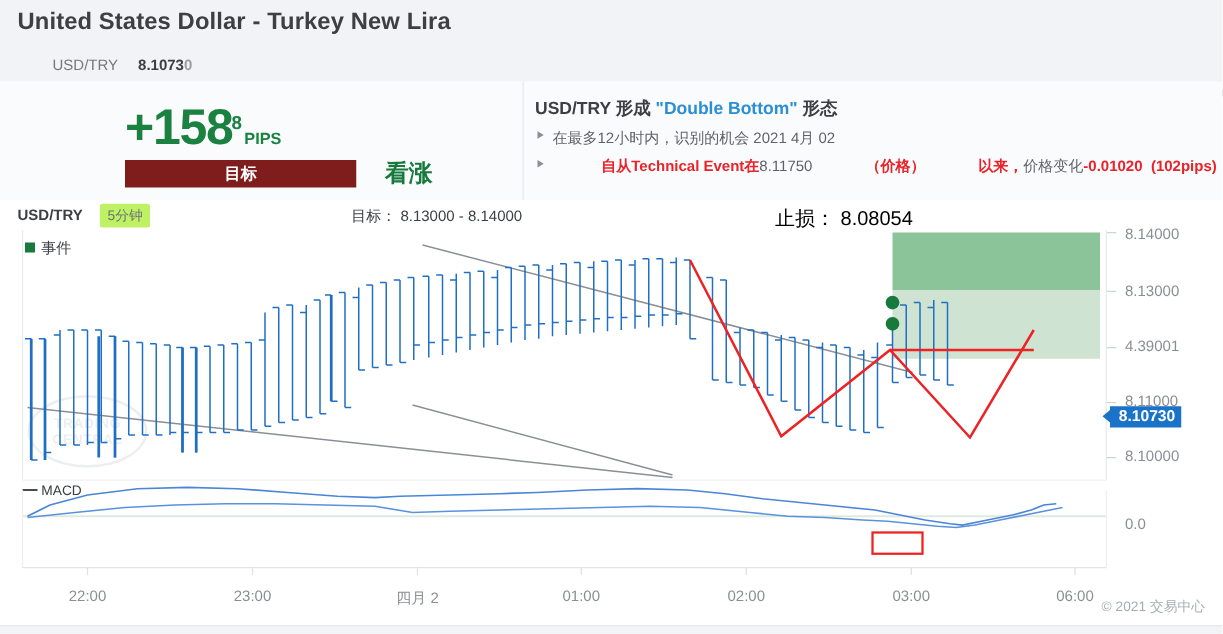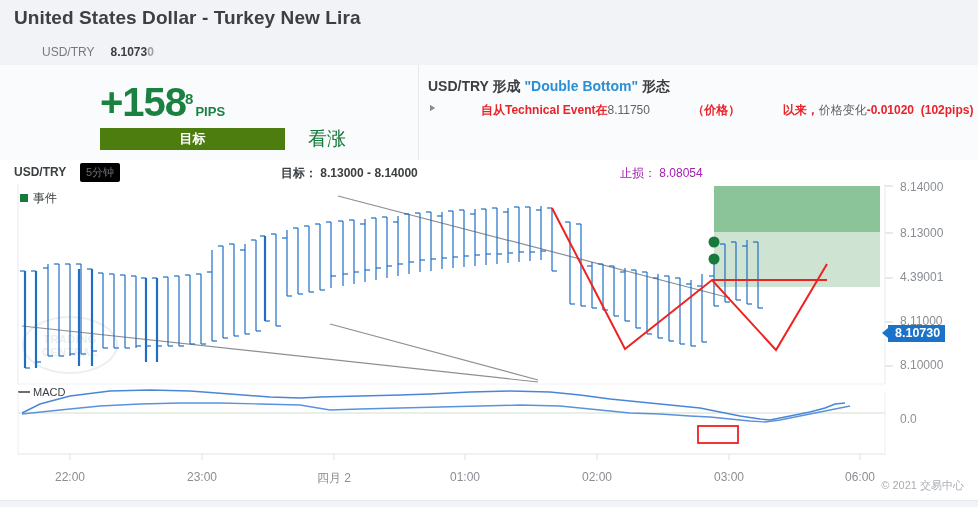--- a/index.html
+++ b/index.html
@@ -60,28 +60,28 @@
     font-size:15px;font-weight:700;
     vertical-align:super;
     position:relative;top:-6px;left:-1px;
   }
   .pips-unit{
     font-size:13px;font-weight:700;margin-left:1px;
   }
   .target-chip{
     position:absolute;left:0px;top:48px;
     width:185px;height:22px;
-    background:#4d7c0f;
+    background:#7f1d1d;
     color:#ffffff;
     font-size:13px;font-weight:700;
     text-align:center;line-height:22px;font-family:Liberation Serif, serif;
   }
   .bullish{
     position:absolute;left:208px;top:46px;
-    font-size:19px;font-weight:400;color:#17793c;
+    font-size:19px;font-weight:700;color:#17793c;
   }
 
   
   .ev{position:absolute;left:428px;top:78px;width:545px;}
   .ev-head{
     font-size:14px;font-weight:700;color:#3c4043;white-space:nowrap;
   }
   .ev-head .blue{color:#2a8fd4;}
   .ev-row{
     margin-top:6px;font-size:12px;color:#5f6368;white-space:nowrap;
@@ -96,25 +96,25 @@
   }
   .ev-row .red{color:#e8232a;font-weight:700;margin-left:39px;}
   .ev-row .redn{color:#e8232a;font-weight:bold;}
   .ev-row .gray{color:#5f6368;}
 
   
   .chart-top{position:absolute;left:0;top:160px;width:978px;height:28px;}
   .ci-pair{position:absolute;left:14px;top:5px;font-size:12px;font-weight:700;color:#3c4043;}
   .ci-tf{
     position:absolute;left:80px;top:3px;
-    background:#000000;color:#6b7075;
+    background:#bef264;color:#6b7075;
     font-size:11px;padding:2px 6px;border-radius:2px;
   }
-  .ci-target{position:absolute;left:281px;top:5px;font-size:12px;color:#3c4043;font-weight:bold;}
-  .ci-stop{position:absolute;left:620px;top:5px;font-size:12px;color:#a21caf;}
+  .ci-target{position:absolute;left:281px;top:5px;font-size:12px;color:#3c4043;}
+  .ci-stop{position:absolute;left:620px;top:5px;font-size:16px;color:#000000;}
   .legend{position:absolute;left:20px;top:190px;font-size:12px;color:#3c4043;}
   .legend .sq{
     display:inline-block;width:8px;height:8px;background:#17793c;
     margin-right:5px;position:relative;top:0px;
   }
 
   
   .chart-area{position:absolute;left:0;top:176px;width:978px;height:290px;}
   svg{display:block;}
 
@@ -183,20 +183,21 @@
     </div>
     <div class="target-chip">目标</div>
     <div class="bullish">看涨</div>
   </div>
 
   <div class="ev">
     <div class="ev-head"><span>USD/TRY 形成 </span><span class="blue">"Double Bottom"</span><span> 形态</span></div>
 
     <div class="ev-row">
       <span class="caret"></span>
+      <span>在最多12小时内，识别的机会 2021 4月 02</span>
     </div>
 
     <div class="ev-row">
       <span class="caret"></span><span class="red">自从Technical Event在</span><span class="gray">8.11750</span>&nbsp;<span class="red">（价格）</span>&nbsp;<span class="red">以来，</span><span class="gray">价格变化</span><span class="redn">-0.01020</span>&nbsp;&nbsp;<span class="redn">(102pips)</span>
     </div>
   </div>
 
   <div class="chart-top">
     <div class="ci-pair">USD/TRY</div>
     <div class="ci-tf">5分钟</div>

